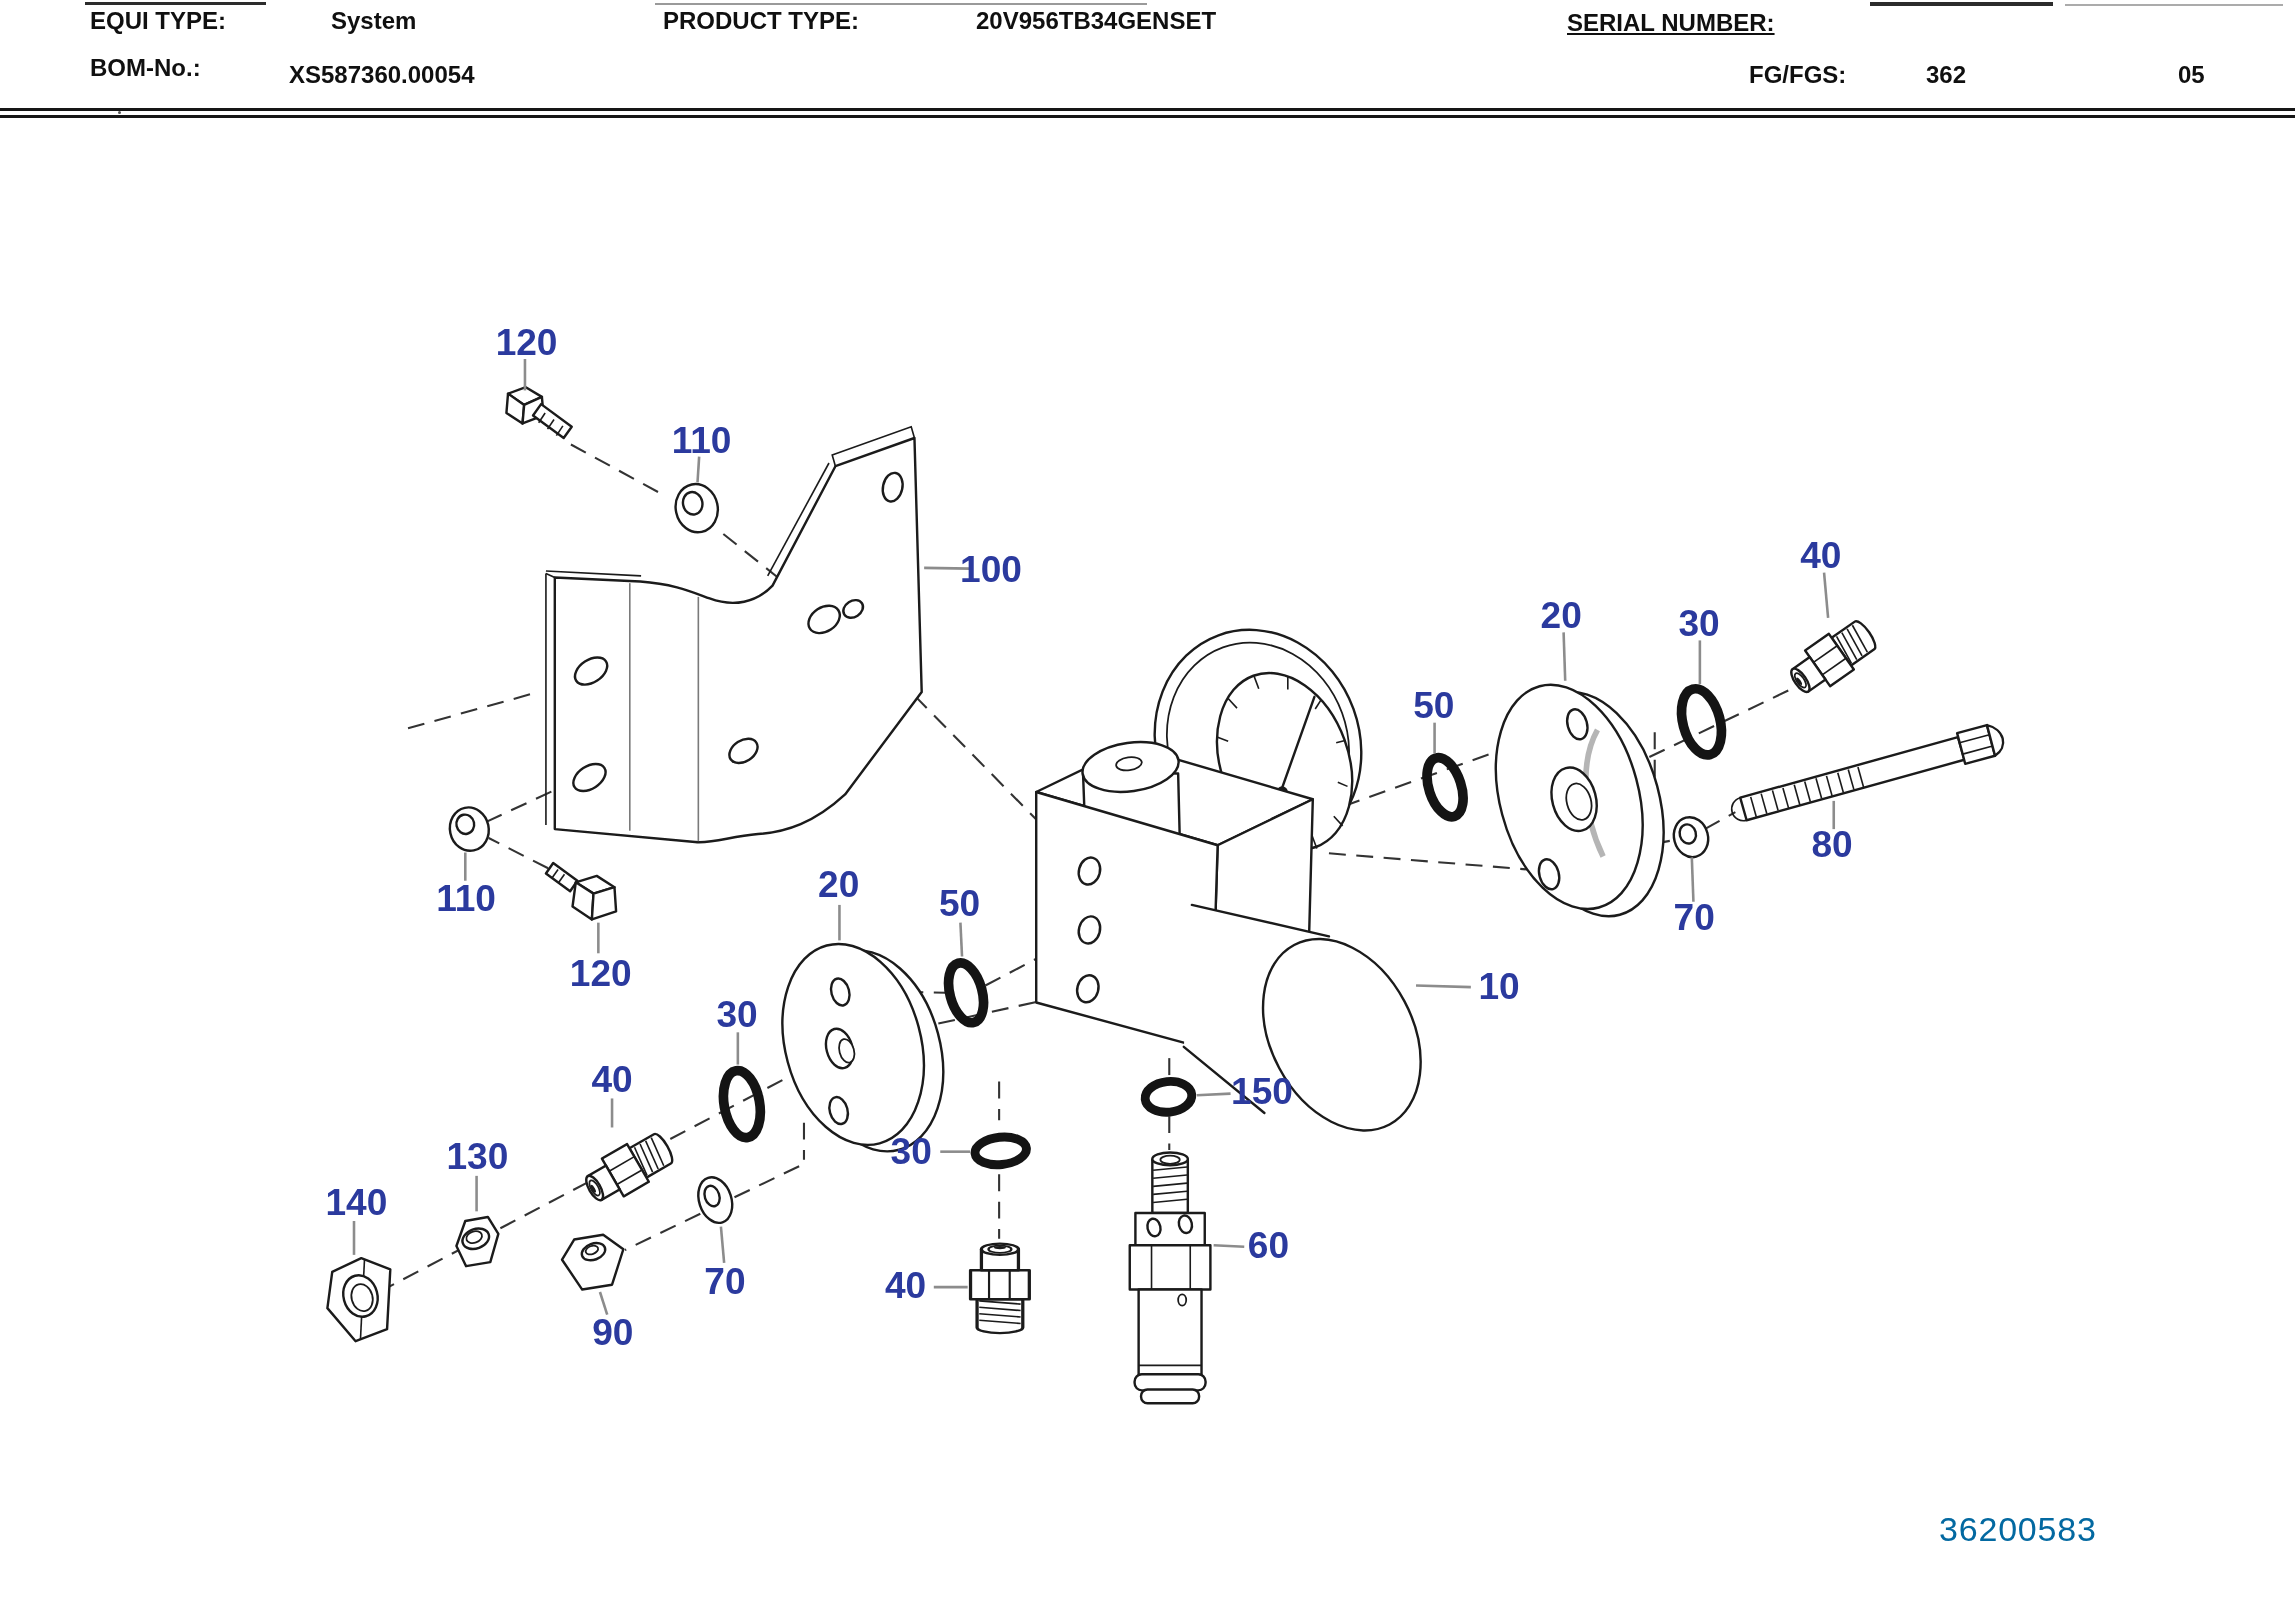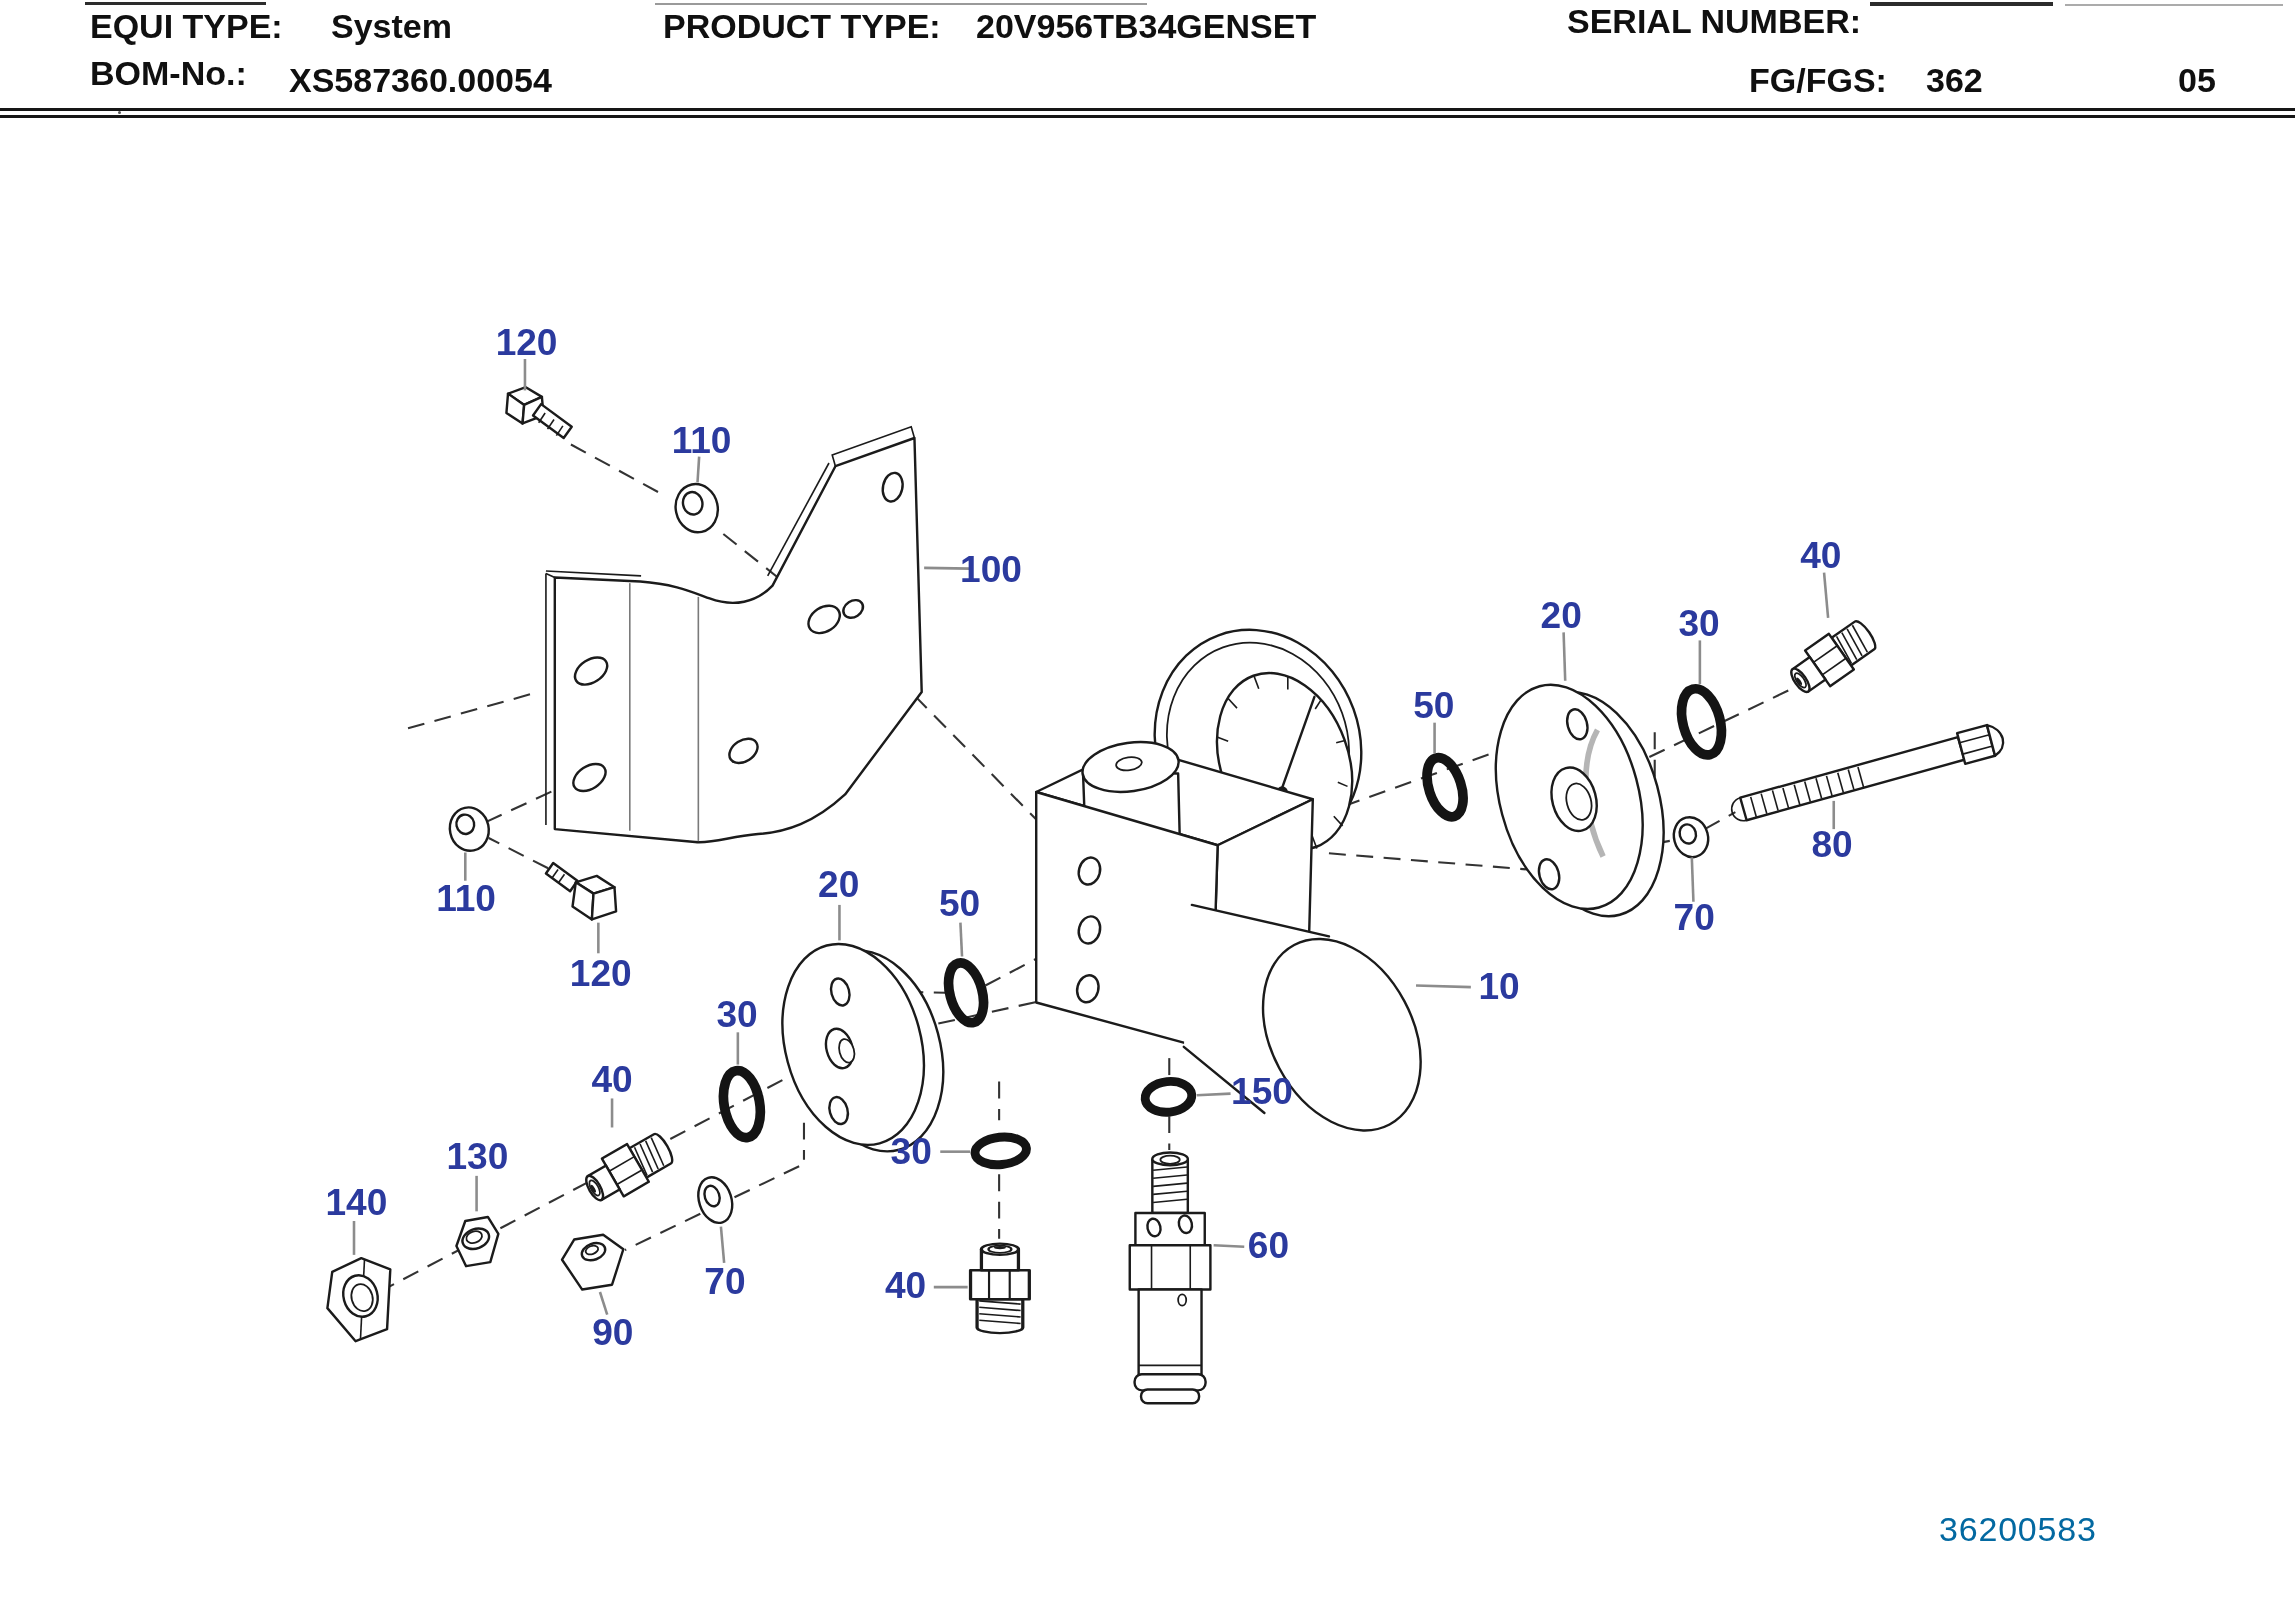--- a/index.html
+++ b/index.html
@@ -1,18 +1,18 @@
 <!DOCTYPE html>
 <html style="font-size:13px"><head>
 <meta charset="utf-8">
 <style>
   html,body{margin:0;padding:0;background:#e8e8e8;}
   .page{position:relative;width:2295px;height:1605px;background:#ffffff;overflow:hidden;
         font-family:"Liberation Sans",sans-serif;}
-  .hdr{position:absolute;white-space:nowrap;font-weight:700;font-size:34px;color:#101010;letter-spacing:0px;}
+  .hdr{position:absolute;white-space:nowrap;font-weight:700;font-size:24px;color:#101010;letter-spacing:0px;}
   .rule{position:absolute;left:0;width:2295px;background:#161616;}
   .artifact{position:absolute;}
   .footer-num{position:absolute;font-size:34px;color:#0369a1;font-weight:400;letter-spacing:0.8px;}
   svg{position:absolute;left:0;top:0;}
   .ln{fill:none;stroke:#1b1b1b;stroke-width:3;stroke-linecap:round;stroke-linejoin:round;}
   .fw{fill:#ffffff;stroke:#1b1b1b;stroke-width:3;stroke-linecap:round;stroke-linejoin:round;}
   .fwt{fill:#ffffff;stroke:#1b1b1b;stroke-width:2.2;}
   .thin{fill:none;stroke:#1b1b1b;stroke-width:2;}
   .bend{stroke:#7a7a7a;stroke-width:2;fill:none;}
   .dash{fill:none;stroke:#333333;stroke-width:2.6;stroke-dasharray:21 13;stroke-linecap:butt;}
@@ -22,21 +22,21 @@
 </style>
 </head>
 <body>
 
 <div class="page">
 
   <span class="hdr" style="left:90px;top:6.5px;">EQUI TYPE:</span>
   <span class="hdr" style="left:331px;top:6.5px;">System</span>
   <span class="hdr" style="left:663px;top:6.5px;">PRODUCT TYPE:</span>
   <span class="hdr" style="left:976px;top:6.5px;">20V956TB34GENSET</span>
-  <span class="hdr" style="left:1567px;top:2px;">SERIAL NUMBER:</span>
+  <span class="hdr" style="left:1567px;top:9px;text-decoration:underline;">SERIAL NUMBER:</span>
   <span class="hdr" style="left:1879px;top:6.5px;"></span>
 
   <span class="hdr" style="left:90px;top:54px;">BOM-No.:</span>
   <span class="hdr" style="left:289px;top:61px;">XS587360.00054</span>
   <span class="hdr" style="left:1749px;top:61px;">FG/FGS:</span>
   <span class="hdr" style="left:1926px;top:61px;">362</span>
   <span class="hdr" style="left:2178px;top:61px;">05</span>
 
   <div class="rule" style="top:108px;height:3.2px;"></div>
   <div class="rule" style="top:115px;height:3.2px;"></div>

